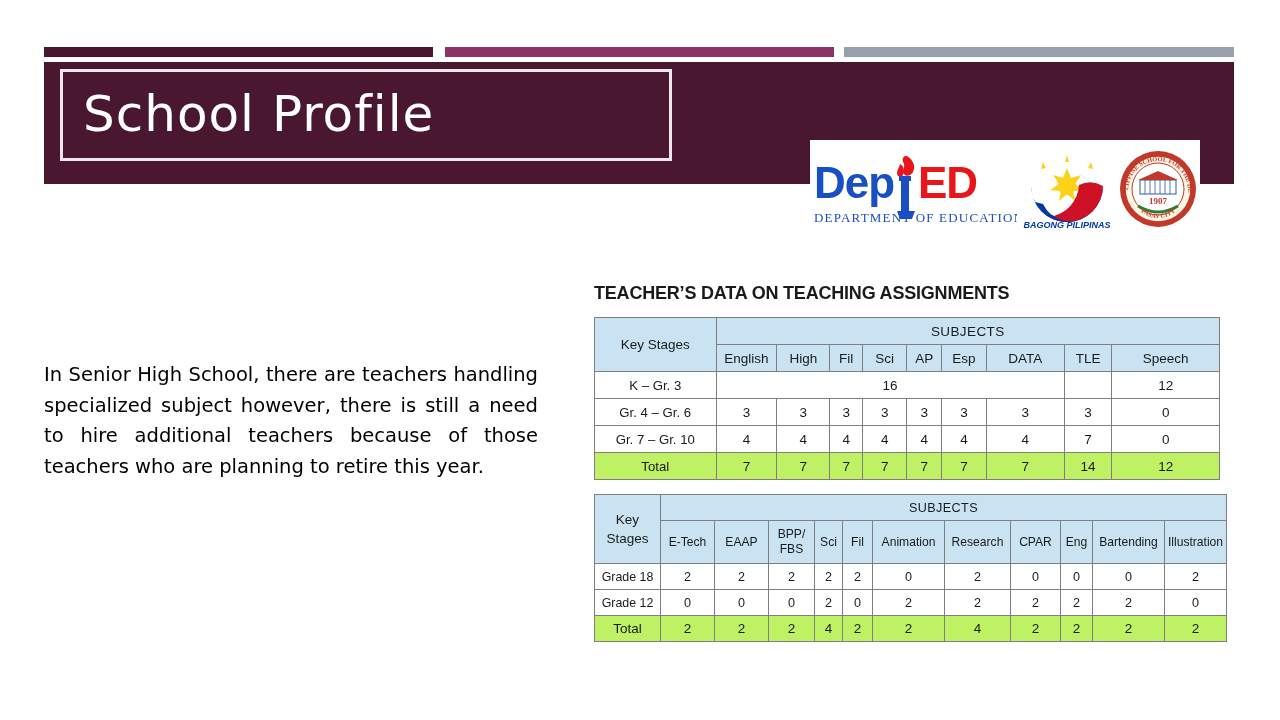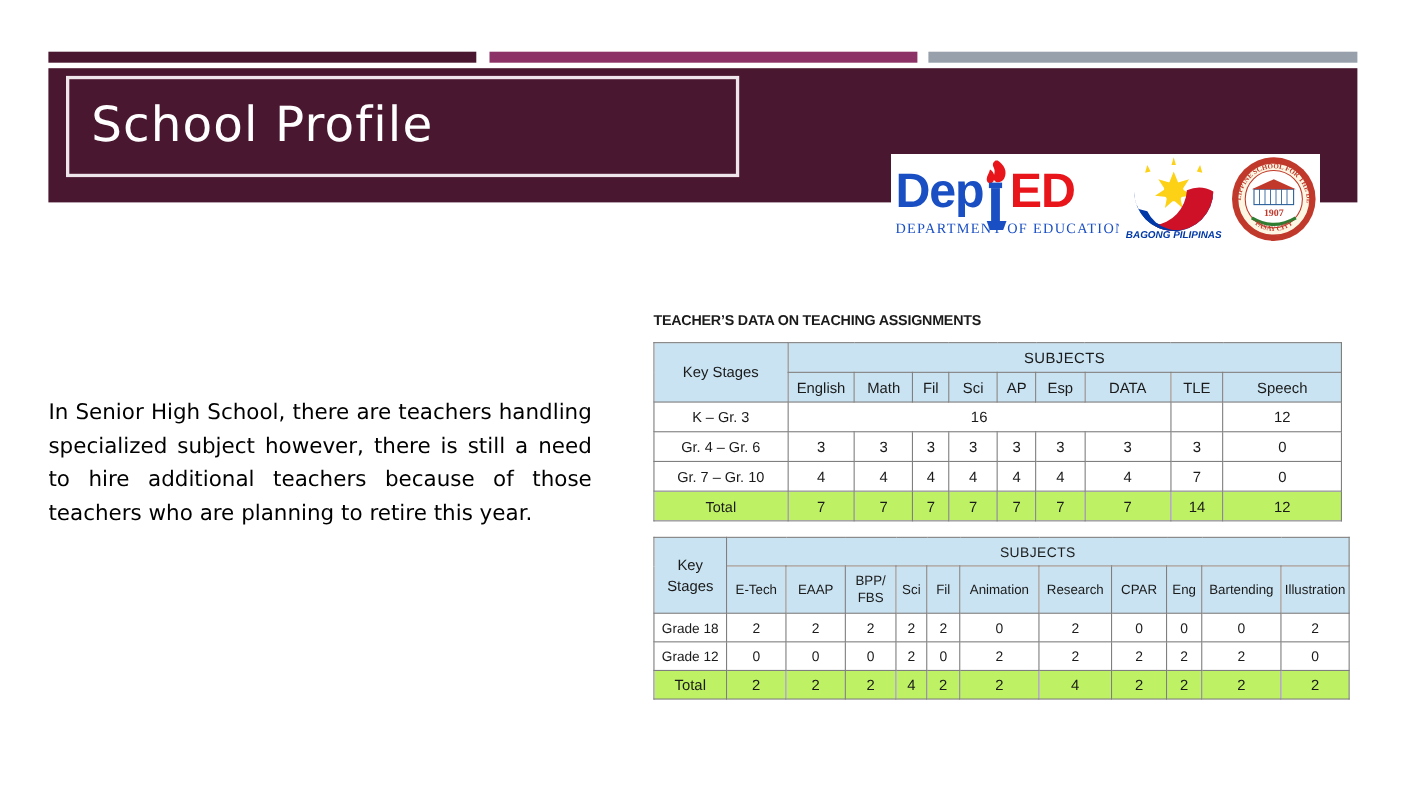--- a/index.html
+++ b/index.html
@@ -41,34 +41,34 @@
     border: 3px solid #efe6ec;
     box-sizing: border-box;
   }
   .title-text {
     position: absolute;
     left: 20px;
     top: 50%;
     transform: translateY(-52%);
     color: #ffffff;
     font-family: "DejaVu Sans", sans-serif;
-    font-size: 44px;
+    font-size: 50px;
     font-weight: 400;
     letter-spacing: 1px;
     white-space: nowrap;
   }
 
   
   .logo-strip {
     position: absolute;
     left: 766px; top: 78px;
     width: 390px; height: 90px;
     background: #ffffff;
     display: flex;
-    align-items: flex-start;
+    align-items: flex-end;
     justify-content: space-around;
   }
   .logo-deped { width: 205px; height: 80px; }
   .logo-bagong { width: 92px; height: 78px; }
   .logo-school { width: 80px; height: 82px; }
 
   
   .body-text {
     position: absolute;
     left: 44px; top: 360px;
@@ -79,21 +79,21 @@
     color: #000000;
     text-align: justify;
     text-justify: inter-word;
   }
 
   
   .tables-wrap { position: absolute; left: 594px; top: 283px; width: 630px; }
 
   .tbl-title {
     font-family: "Liberation Sans", sans-serif;
-    font-size: 13px;
+    font-size: 18px;
     font-weight: bold;
     color: #1a1a1a;
     letter-spacing: -0.2px;
     margin-bottom: 13px;
     white-space: nowrap;
   }
 
   table.sheet {
     border-collapse: collapse;
     table-layout: fixed;
@@ -231,21 +231,21 @@
       <col style="width:44px">
         <col style="width:99px">
     </colgroup>
     <tbody>
       <tr>
         <td class="hdr keystage-head" rowspan="2">Key Stages</td>
         <td class="hdr subjects-head" colspan="9">SUBJECTS</td>
       </tr>
       <tr>
         <td class="hdr hdr-sub">English</td>
-        <td class="hdr hdr-sub">Math</td>
+        <td class="hdr hdr-sub">High</td>
         <td class="hdr hdr-sub">Fil</td>
         <td class="hdr hdr-sub">Sci</td>
         <td class="hdr hdr-sub">AP</td>
         <td class="hdr hdr-sub">Esp</td>
         <td class="hdr hdr-sub">DATA</td>
         <td class="hdr hdr-sub">TLE</td>
         <td class="hdr hdr-sub">Speech</td>
       </tr>
 
       <tr>

